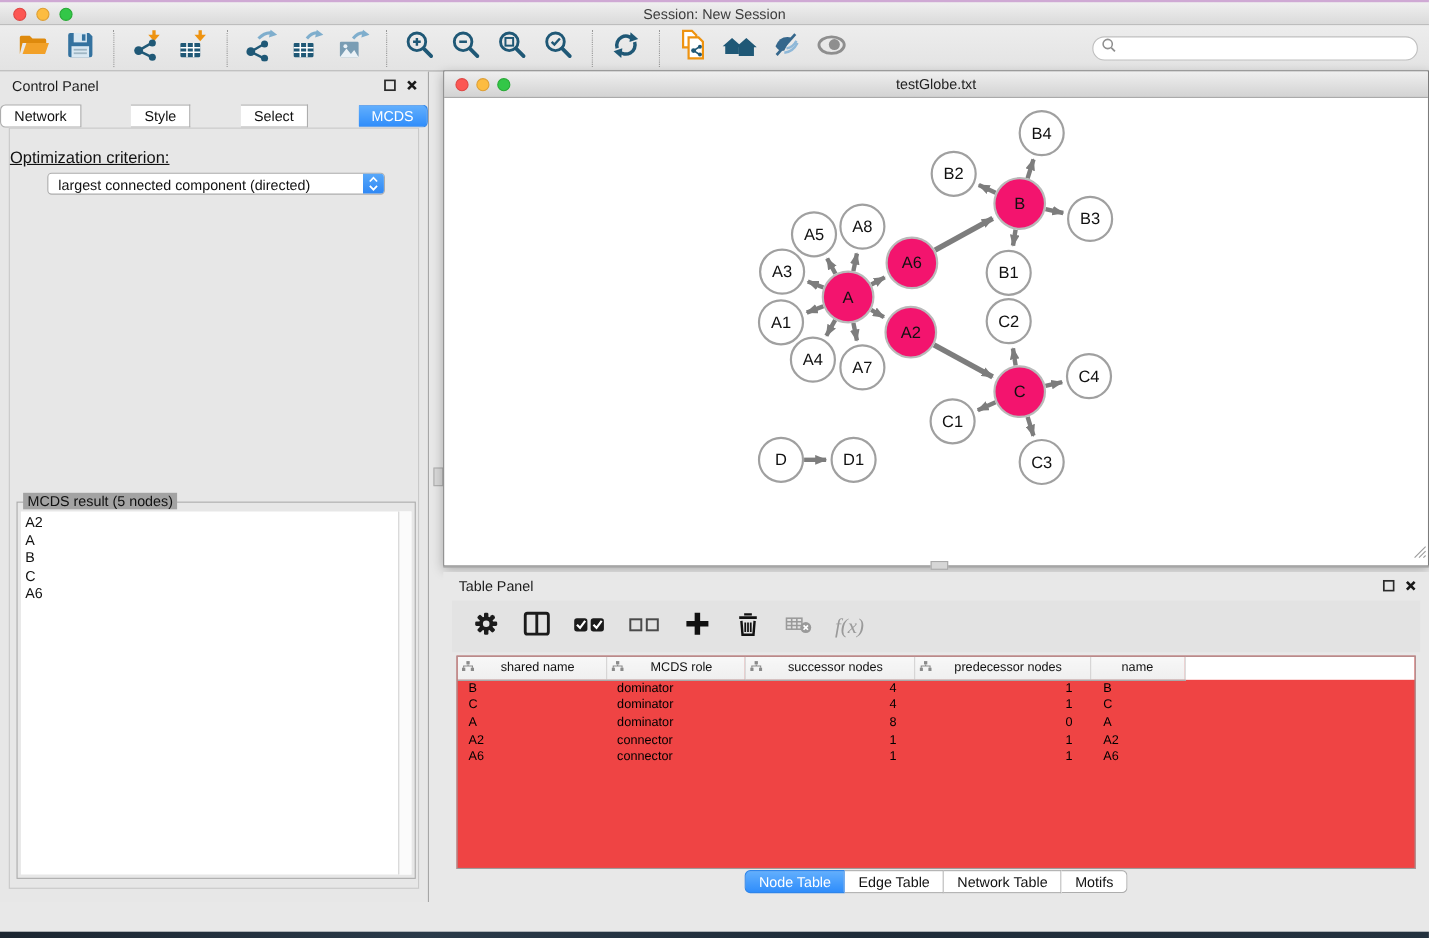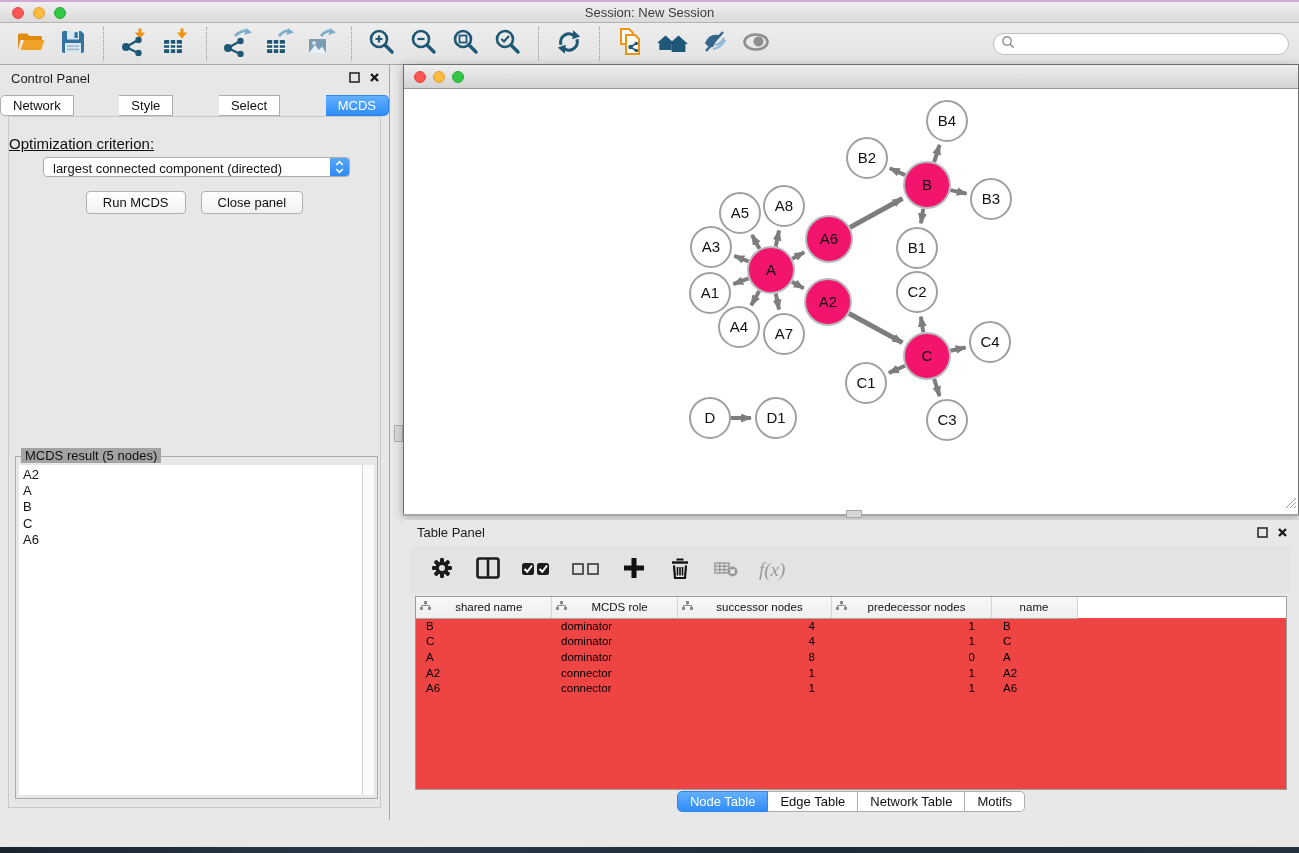--- a/index.html
+++ b/index.html
@@ -381,24 +381,20 @@
     <div class="cp-box">
       <div class="opt-label">Optimization criterion:</div>
       <div class="dropdown">
         <span>largest connected component (directed)</span>
         <span class="stepper">
             <svg width="9" height="14" viewBox="0 0 9 14">
               <path d="M1.2 5 L4.5 1.6 L7.8 5 M1.2 9 L4.5 12.4 L7.8 9" fill="none" stroke="#fff" stroke-width="1.6"></path>
             </svg>
           </span>
       </div>
-      <div class="btn-row">
-        <button class="mac-btn">Run MCDS</button>
-        <button class="mac-btn">Close panel</button>
-      </div>
       <div class="fieldset">
         <span class="legend">MCDS result (5 nodes)</span>
         <div class="mcds-list" id="mcds-list">
             <div class="list-item">A2</div>
             <div class="list-item">A</div>
             <div class="list-item">B</div>
             <div class="list-item">C</div>
             <div class="list-item">A6</div>
           </div>
         <div class="list-scroll"></div>
@@ -408,20 +404,21 @@
 
   <div class="v-handle"></div>
 
   <div class="net-window">
     <div class="net-titlebar">
       <div class="lights">
         <span class="light red"></span>
         <span class="light yellow"></span>
         <span class="light green"></span>
       </div>
+      <div class="title">testGlobe.txt</div>
     </div>
     <div class="net-content">
       <svg id="graph-svg" width="894" height="425" viewBox="0 0 894 425">
         <defs>
           <marker id="arrow" viewBox="0 0 10 8" markerWidth="11" markerHeight="9" refX="9" refY="4" orient="auto" markerUnits="userSpaceOnUse">
             <path d="M0 0 L10 4 L0 8 Z" fill="#7D7D7D"></path>
           </marker>
         </defs>
         <g id="edges">
             <line x1="355.5334732741604" y1="159.91638634281102" x2="347.9442986727496" y2="145.96209755957184" stroke="#7D7D7D" stroke-width="4" marker-end="url(#arrow)"></line>

